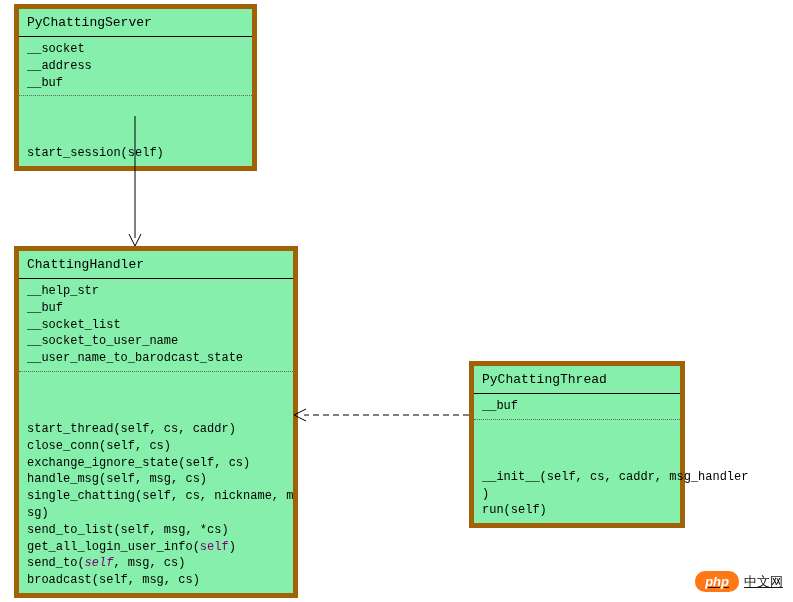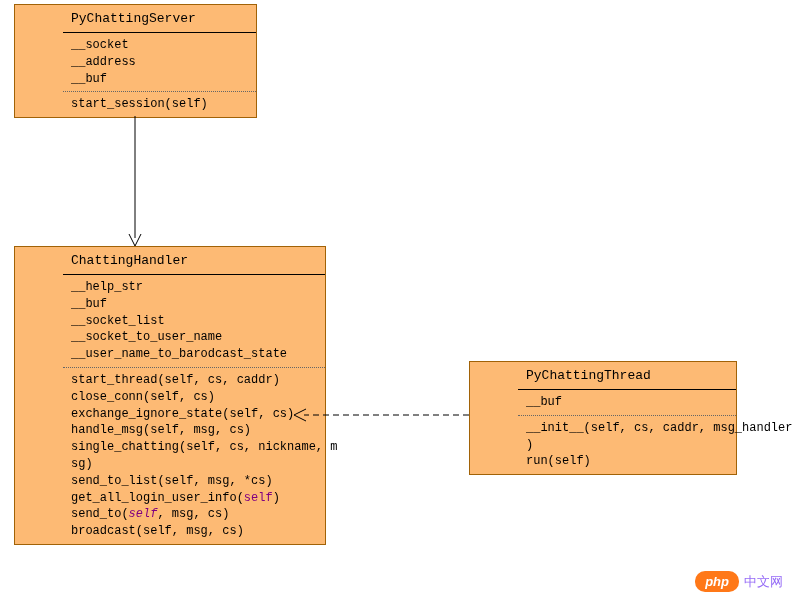--- a/index.html
+++ b/index.html
@@ -6,82 +6,83 @@
     body {
       width: 793px;
       height: 602px;
       background: white;
       font-family: "Courier New", monospace;
       font-size: 12px;
       position: relative;
     }
     .class-box {
       position: absolute;
-      border: 1px solid #a16207;
-      background: #fdba74;
-      padding-left: 48px;
+      border: 5px solid #a16207;
+      background: #86efac;
     }
     .class-name {
       padding: 5px 8px;
       border-bottom: 1px solid #000;
       font-size: 13px;
       min-height: 28px;
       display: flex;
       align-items: center;
     }
     .attributes {
       padding: 4px 8px;
       border-bottom: 1px dotted #666;
       line-height: 1.4;
     }
     .methods {
       padding: 4px 8px;
       line-height: 1.4;
+      margin-top: 45px;
     }
     .member { display: block; white-space: nowrap; font-family: Liberation Mono, monospace; }
     .keyword-self { color: #800080; }
     .keyword-italic { color: #800080; font-style: italic; }
     svg.arrows { position: absolute; top: 0; left: 0; width: 793px; height: 602px; pointer-events: none; }
     .watermark {
       position: absolute;
       right: 10px;
       bottom: 10px;
       display: flex;
       align-items: center;
       gap: 5px;
       opacity: 0.9;
+      text-decoration: underline;
     }
     .php-logo {
       background: #ff6a00;
       color: white;
       padding: 3px 10px;
       border-radius: 10px;
       font-family: sans-serif;
       font-weight: bold;
       font-size: 13px;
       font-style: italic;
     }
-    .wm-text { font-family: sans-serif; font-size: 13px; color: #8b5cf6; }
+    .wm-text { font-family: sans-serif; font-size: 13px; color: #000000; }
   </style>
 </head>
 <body>
 
 <div class="class-box" style="left:14px; top:4px; width:243px;">
   <div class="class-name">PyChattingServer</div>
   <div class="attributes">
     <span class="member">__socket</span>
     <span class="member">__address</span>
     <span class="member">__buf</span>
   </div>
   <div class="methods">
     <span class="member">start_session(self)</span>
   </div>
 </div>
 
-<div class="class-box" style="left:14px; top:246px; width:312px;">
+<div class="class-box" style="left:14px; top:246px; width:284px;">
   <div class="class-name">ChattingHandler</div>
   <div class="attributes">
     <span class="member">__help_str</span>
     <span class="member">__buf</span>
     <span class="member">__socket_list</span>
     <span class="member">__socket_to_user_name</span>
     <span class="member">__user_name_to_barodcast_state</span>
   </div>
   <div class="methods">
     <span class="member">start_thread(self, cs, caddr)</span>
@@ -90,21 +91,21 @@
     <span class="member">handle_msg(self, msg, cs)</span>
     <span class="member">single_chatting(self, cs, nickname, m</span>
     <span class="member">sg)</span>
     <span class="member">send_to_list(self, msg, *cs)</span>
     <span class="member"><span>get_all_login_user_info(</span><span class="keyword-self">self</span><span>)</span></span>
     <span class="member"><span>send_to(</span><span class="keyword-italic">self</span><span>, msg, cs)</span></span>
     <span class="member">broadcast(self, msg, cs)</span>
   </div>
 </div>
 
-<div class="class-box" style="left:469px; top:361px; width:268px;">
+<div class="class-box" style="left:469px; top:361px; width:216px;">
   <div class="class-name">PyChattingThread</div>
   <div class="attributes">
     <span class="member">__buf</span>
   </div>
   <div class="methods">
     <span class="member">__init__(self, cs, caddr, msg_handler</span>
     <span class="member">)</span>
     <span class="member">run(self)</span>
   </div>
 </div>

